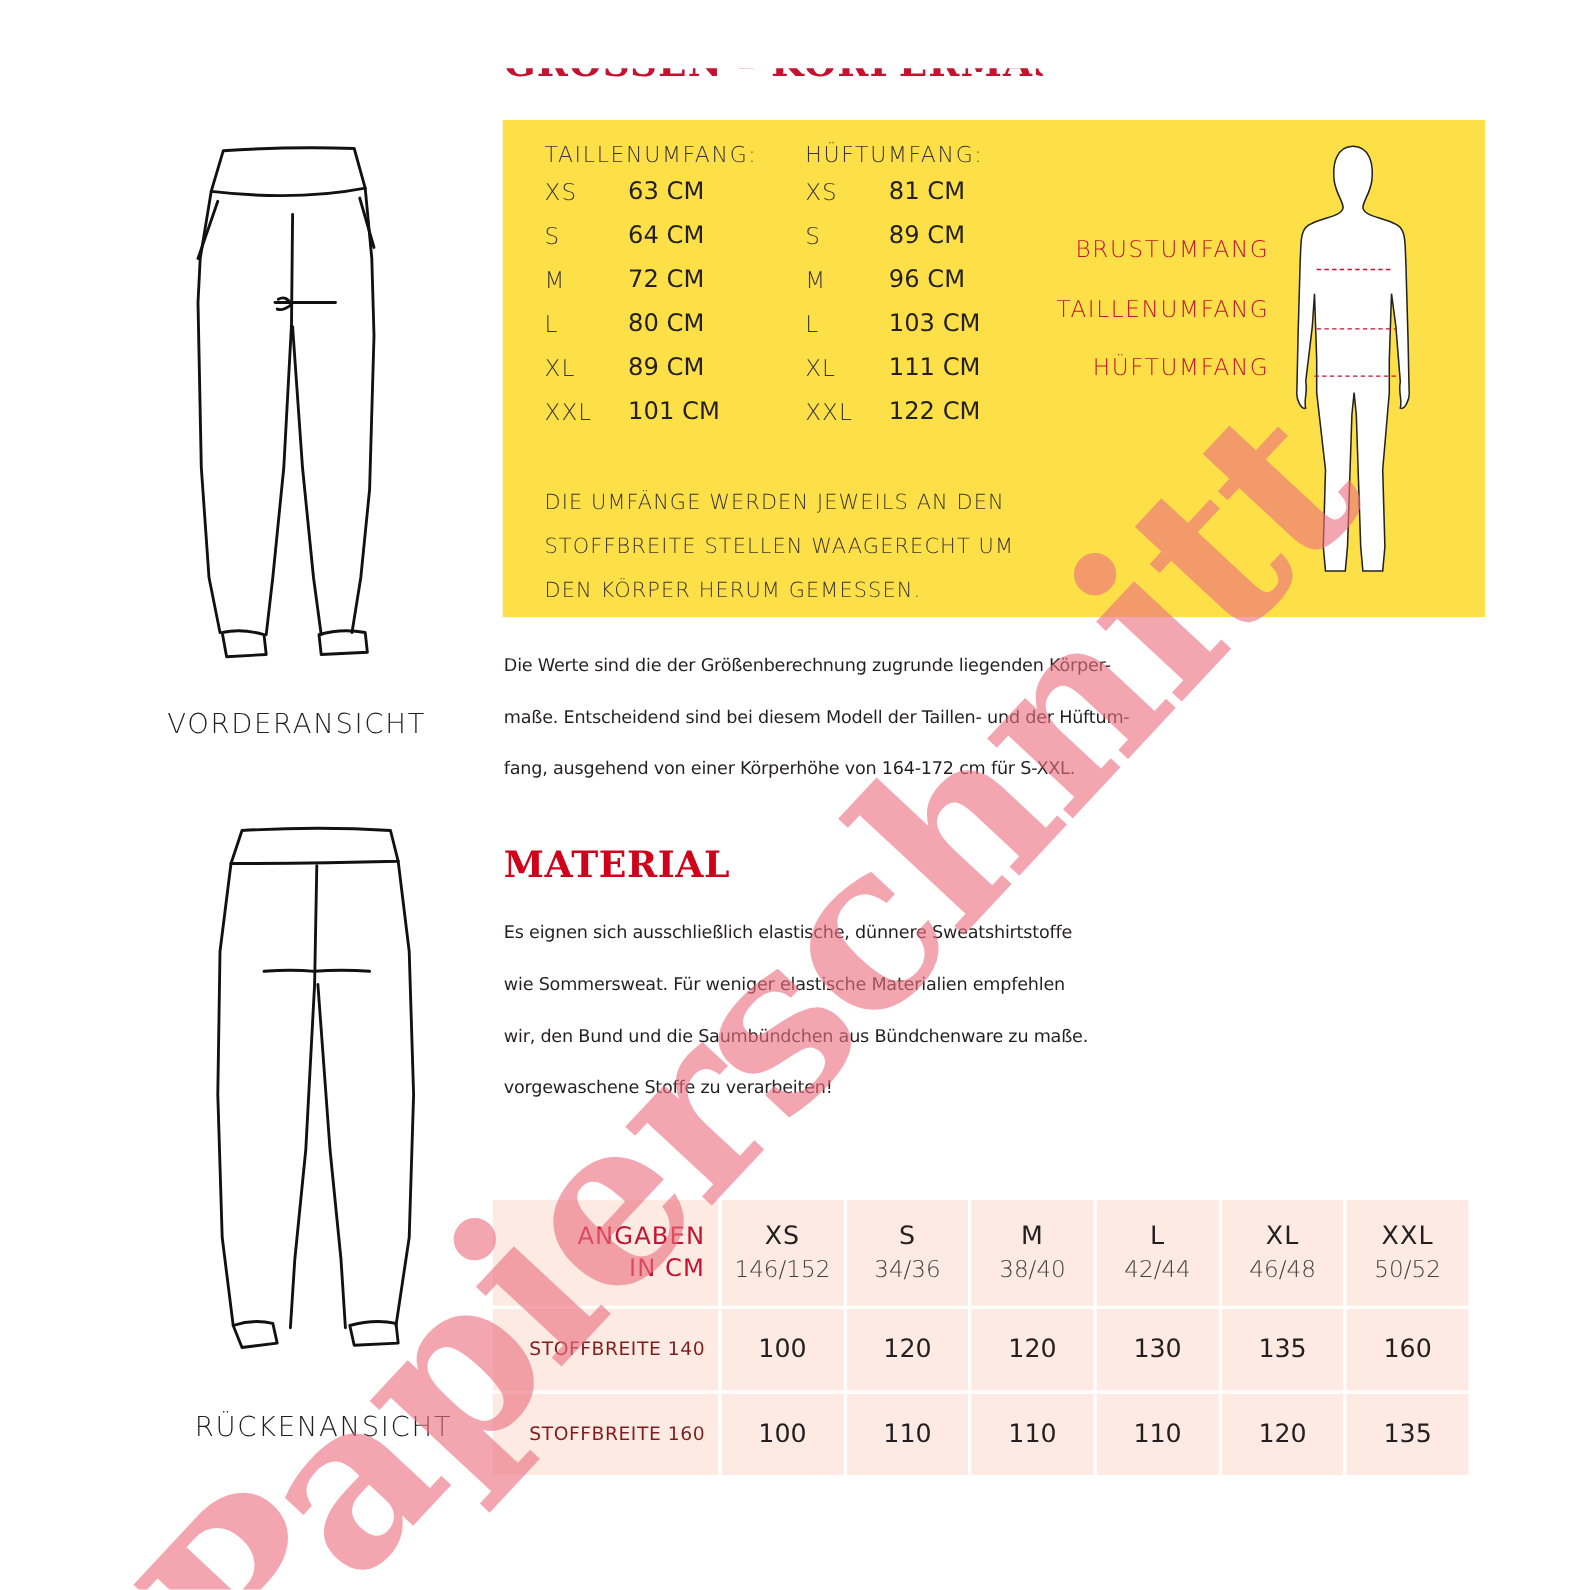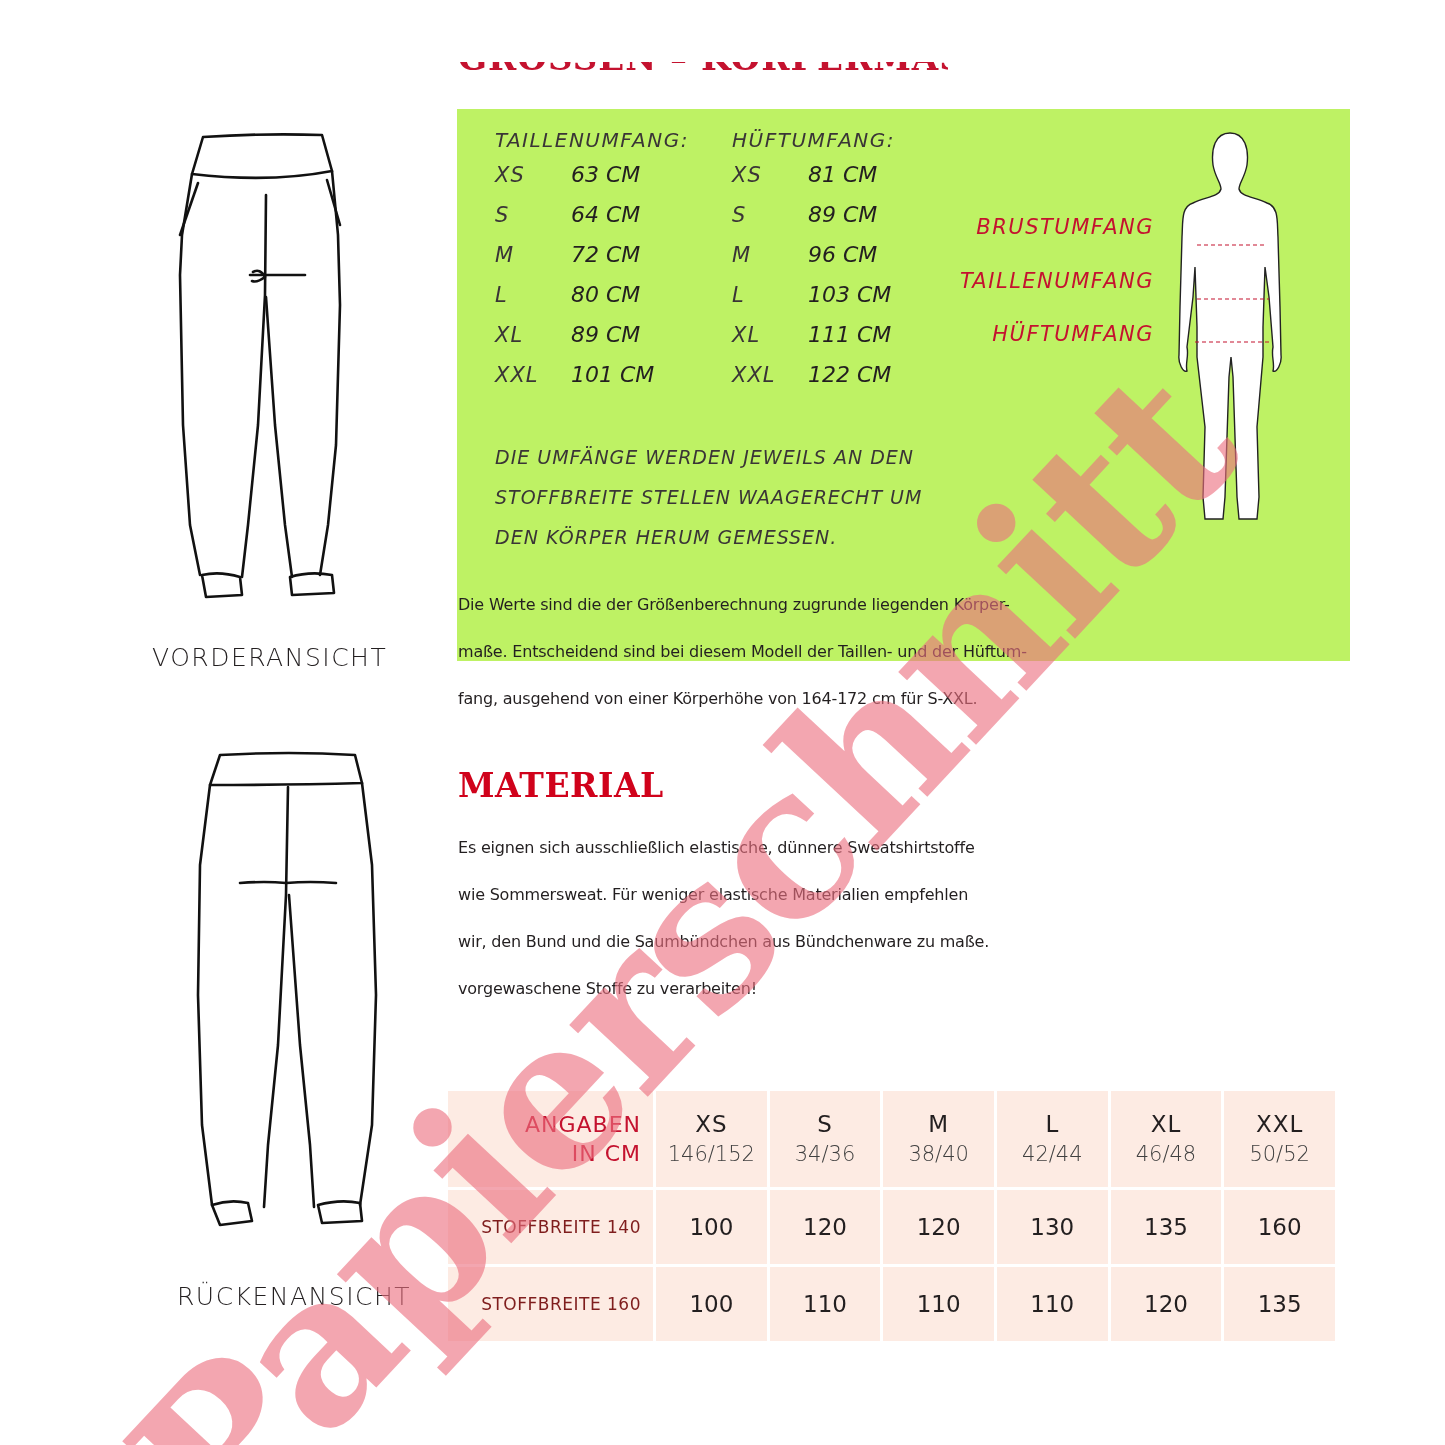--- a/index.html
+++ b/index.html
@@ -17,23 +17,22 @@
     .cut-title span {
       position: absolute; top: 0px; left: 0;
       font-family: "DejaVu Serif", "Liberation Serif", serif;
       font-weight: bold; font-size: 34px; color: #c4122f; letter-spacing: 1px;
       transform: translateY(-24px);
       white-space: nowrap;
     }
 
     
     .meas-box {
-      left: 457px; top: 109px; width: 893px; height: 552px;
-      background: #bef264;
-      font-style: italic;
+      left: 457px; top: 109px; width: 893px; height: 452px;
+      background: #fde047;
     }
     .meas-col { position: absolute; top: 16px; }
     .meas-col .hdr {
       font-size: 20px; font-weight: 300; letter-spacing: 1.5px; color: #3a3536;
       height: 30px; line-height: 30px; white-space: nowrap;
     }
     .meas-row { height: 40px; line-height: 40px; position: relative; white-space: nowrap; }
     .meas-row .sz { position: absolute; left: 0; font-size: 21px; font-weight: 300; color: #3a3536; letter-spacing: 1px; }
     .meas-row .val { position: absolute; left: 76px; font-size: 22px; color: #231f20; }
     .meas-note {

